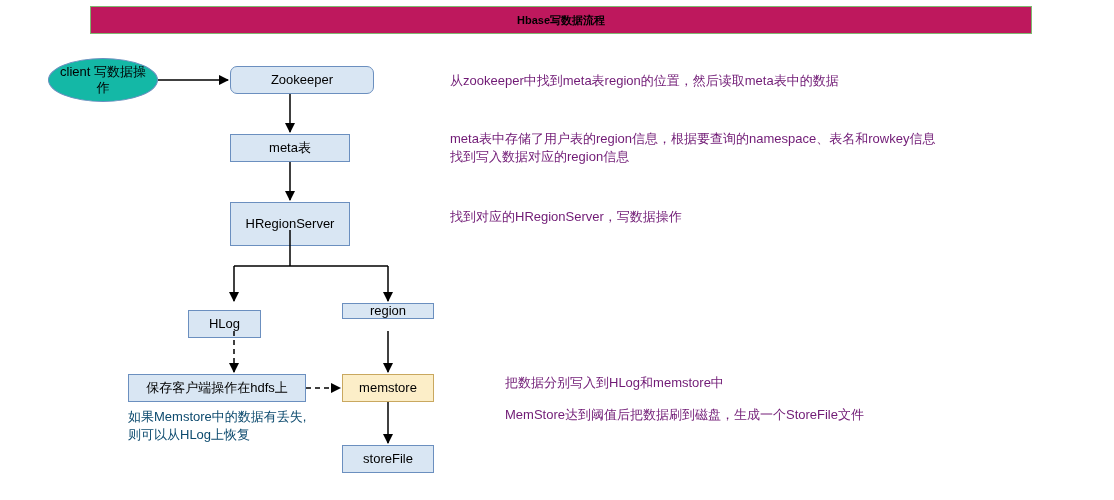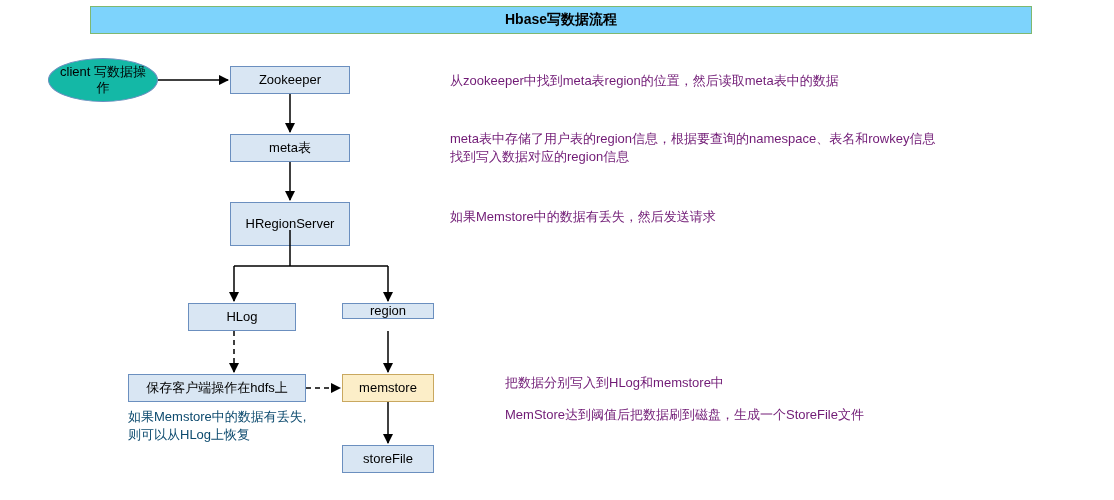--- a/index.html
+++ b/index.html
@@ -13,27 +13,27 @@
     color: #000;
     position: relative;
     overflow: hidden;
   }
   .title-bar {
     position: absolute;
     left: 90px;
     top: 6px;
     width: 940px;
     height: 26px;
-    background: #7dd3fc;
+    background: #be185d;
     border: 1px solid #7fb870;
     display: flex;
     align-items: center;
     justify-content: center;
     font-weight: bold;
-    font-size: 14px;
+    font-size: 11px;
   }
   .node {
     position: absolute;
     display: flex;
     align-items: center;
     justify-content: center;
     text-align: center;
     line-height: 1.2;
     box-sizing: border-box;
   }
@@ -75,42 +75,42 @@
   }
 </style>
 </head>
 <body>
 
 <div class="title-bar">Hbase写数据流程</div>
 
 <div class="node ellipse" style="left:48px; top:58px; width:110px; height:44px;">client
 写数据操作</div>
 
-<div class="node rect-blue" style="left:230px; top:66px; width:120px; height:28px;">Zookeeper</div>
+<div class="node rect-blue" style="left:230px; top:66px; width:144px; height:28px;border-radius:7px;">Zookeeper</div>
 
 <div class="node rect-blue" style="left:230px; top:134px; width:120px; height:28px;">meta表</div>
 
 <div class="node rect-blue" style="left:230px; top:202px; width:120px; height:44px;">HRegionServer</div>
 
-<div class="node rect-blue" style="left:188px; top:303px; width:108px; height:28px;">HLog</div>
+<div class="node rect-blue" style="left:188px; top:310px; width:73px; height:28px;">HLog</div>
 
 <div class="node rect-blue" style="left:342px; top:303px; width:92px; height:16px;">region</div>
 
 <div class="node rect-blue" style="left:128px; top:374px; width:178px; height:28px;">保存客户端操作在hdfs上</div>
 
 <div class="node rect-orange" style="left:342px; top:374px; width:92px; height:28px;">memstore</div>
 
 <div class="node rect-blue" style="left:342px; top:445px; width:92px; height:28px;">storeFile</div>
 
 <div class="caption" style="left:450px; top:72px;">从zookeeper中找到meta表region的位置，然后读取meta表中的数据</div>
 
 <div class="caption" style="left:450px; top:130px;">meta表中存储了用户表的region信息，根据要查询的namespace、表名和rowkey信息
 找到写入数据对应的region信息</div>
 
-<div class="caption" style="left:450px; top:208px;">如果Memstore中的数据有丢失，然后发送请求</div>
+<div class="caption" style="left:450px; top:208px;">找到对应的HRegionServer，写数据操作</div>
 
 <div class="caption" style="left:505px; top:374px;">把数据分别写入到HLog和memstore中</div>
 
 <div class="caption" style="left:505px; top:387px;margin-top:19px;">MemStore达到阈值后把数据刷到磁盘，生成一个StoreFile文件</div>
 
 <div class="red-note" style="left:128px; top:408px;">如果Memstore中的数据有丢失,
 则可以从HLog上恢复</div>
 
 <svg class="overlay">
   <defs>

